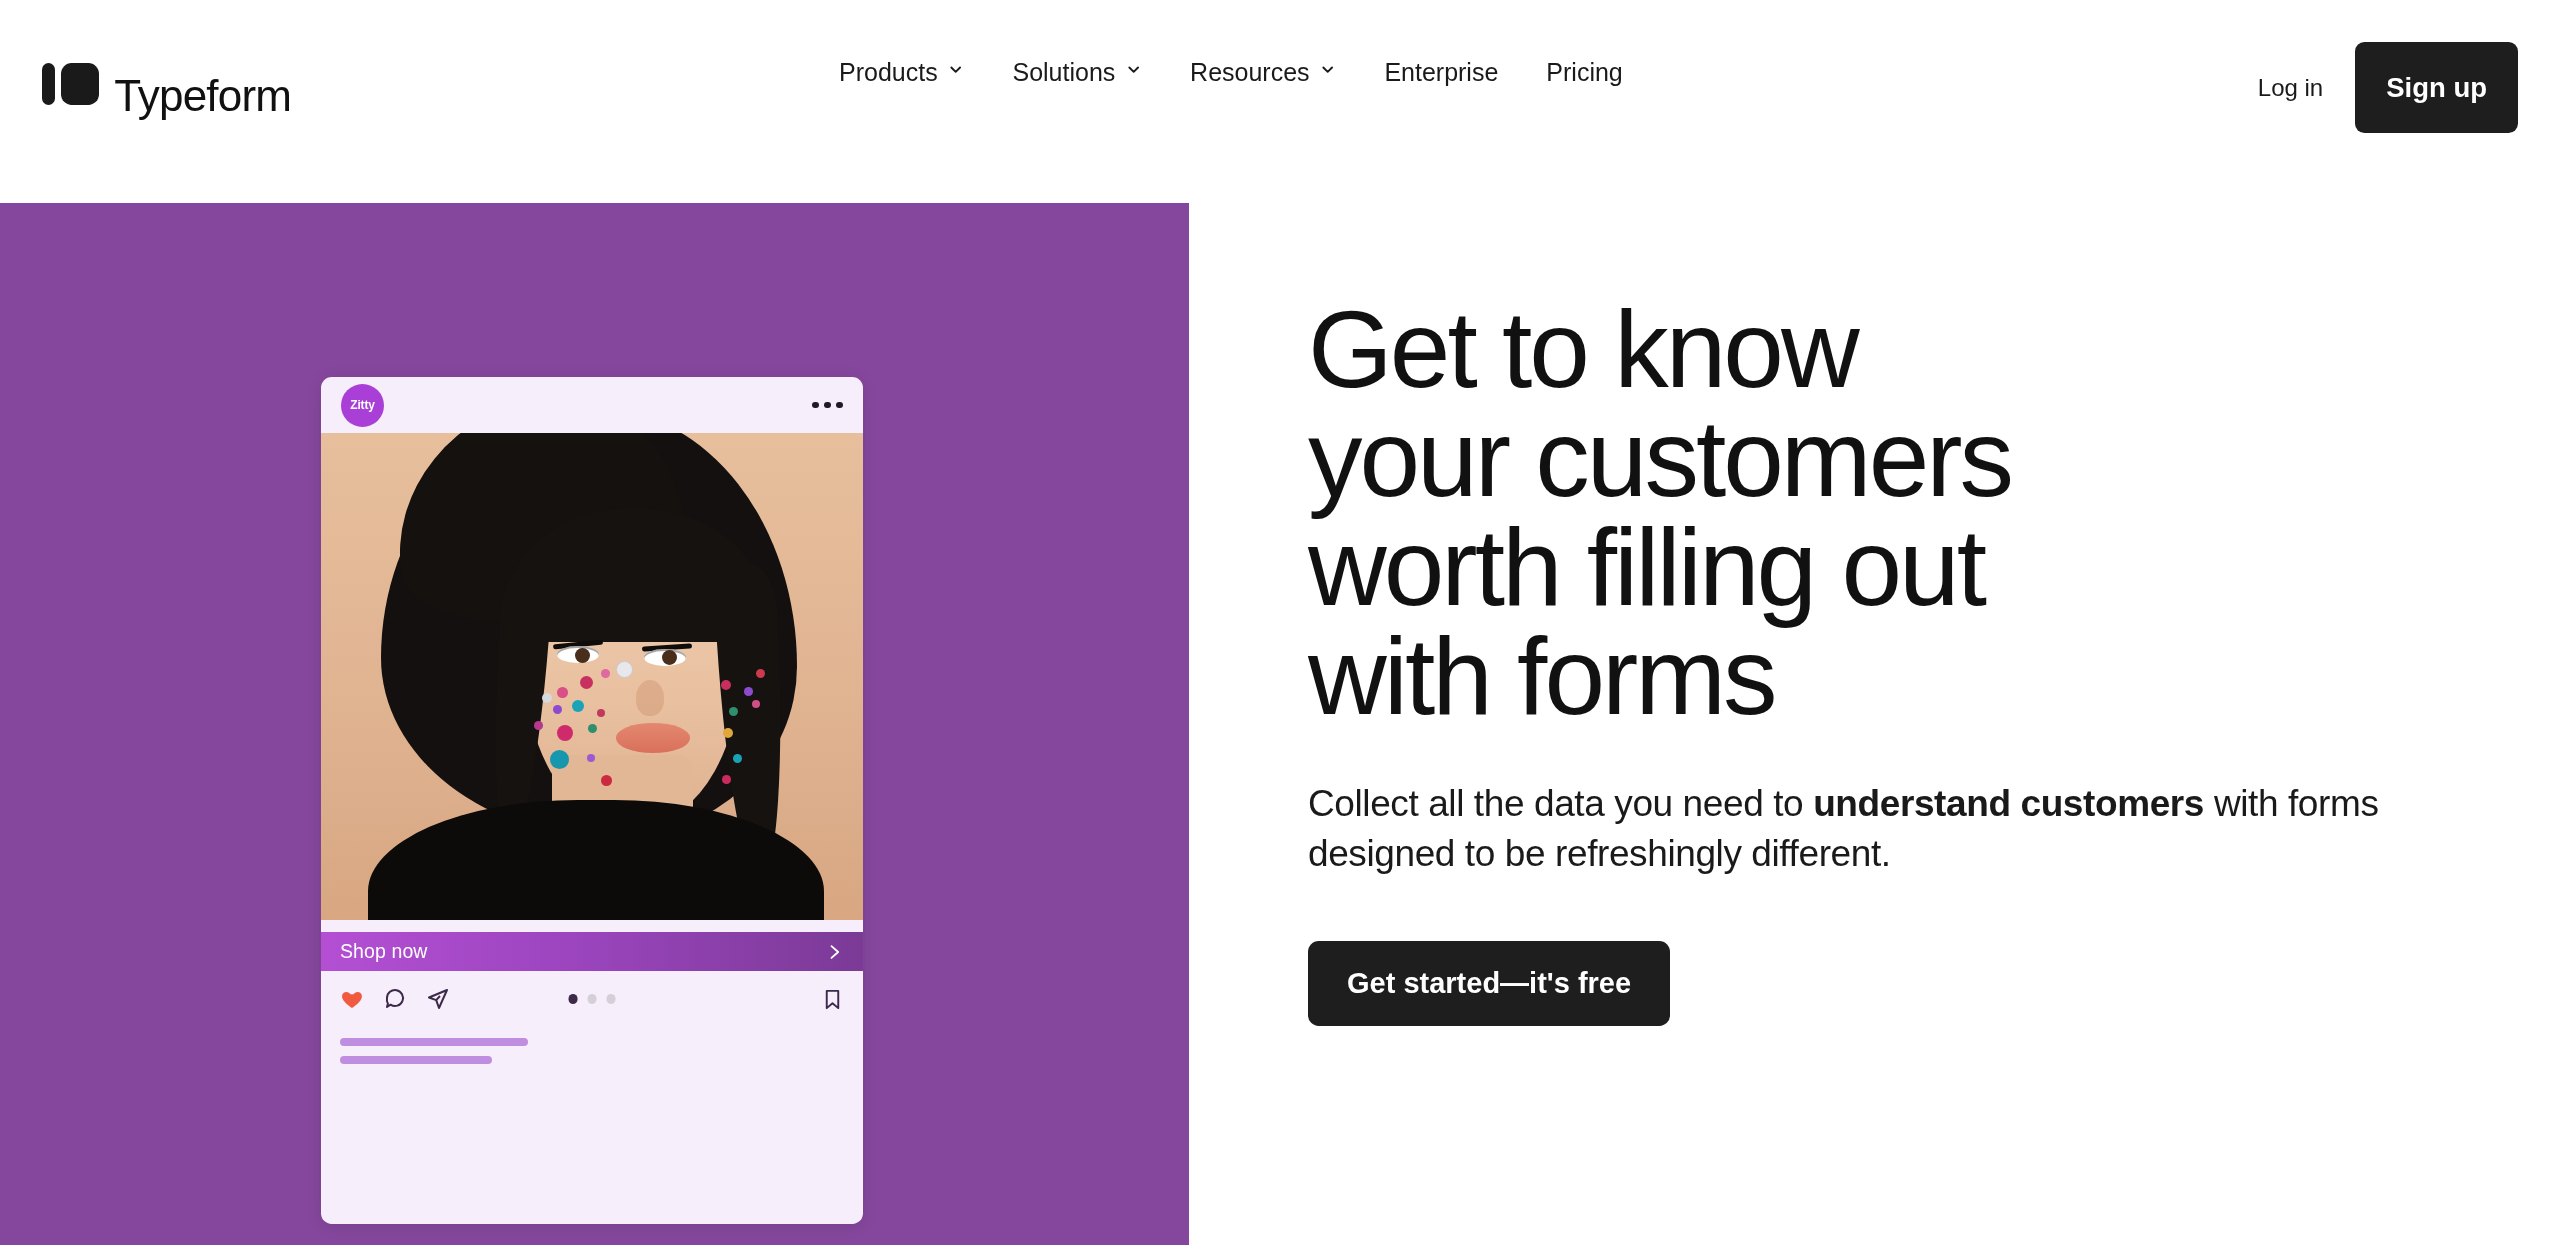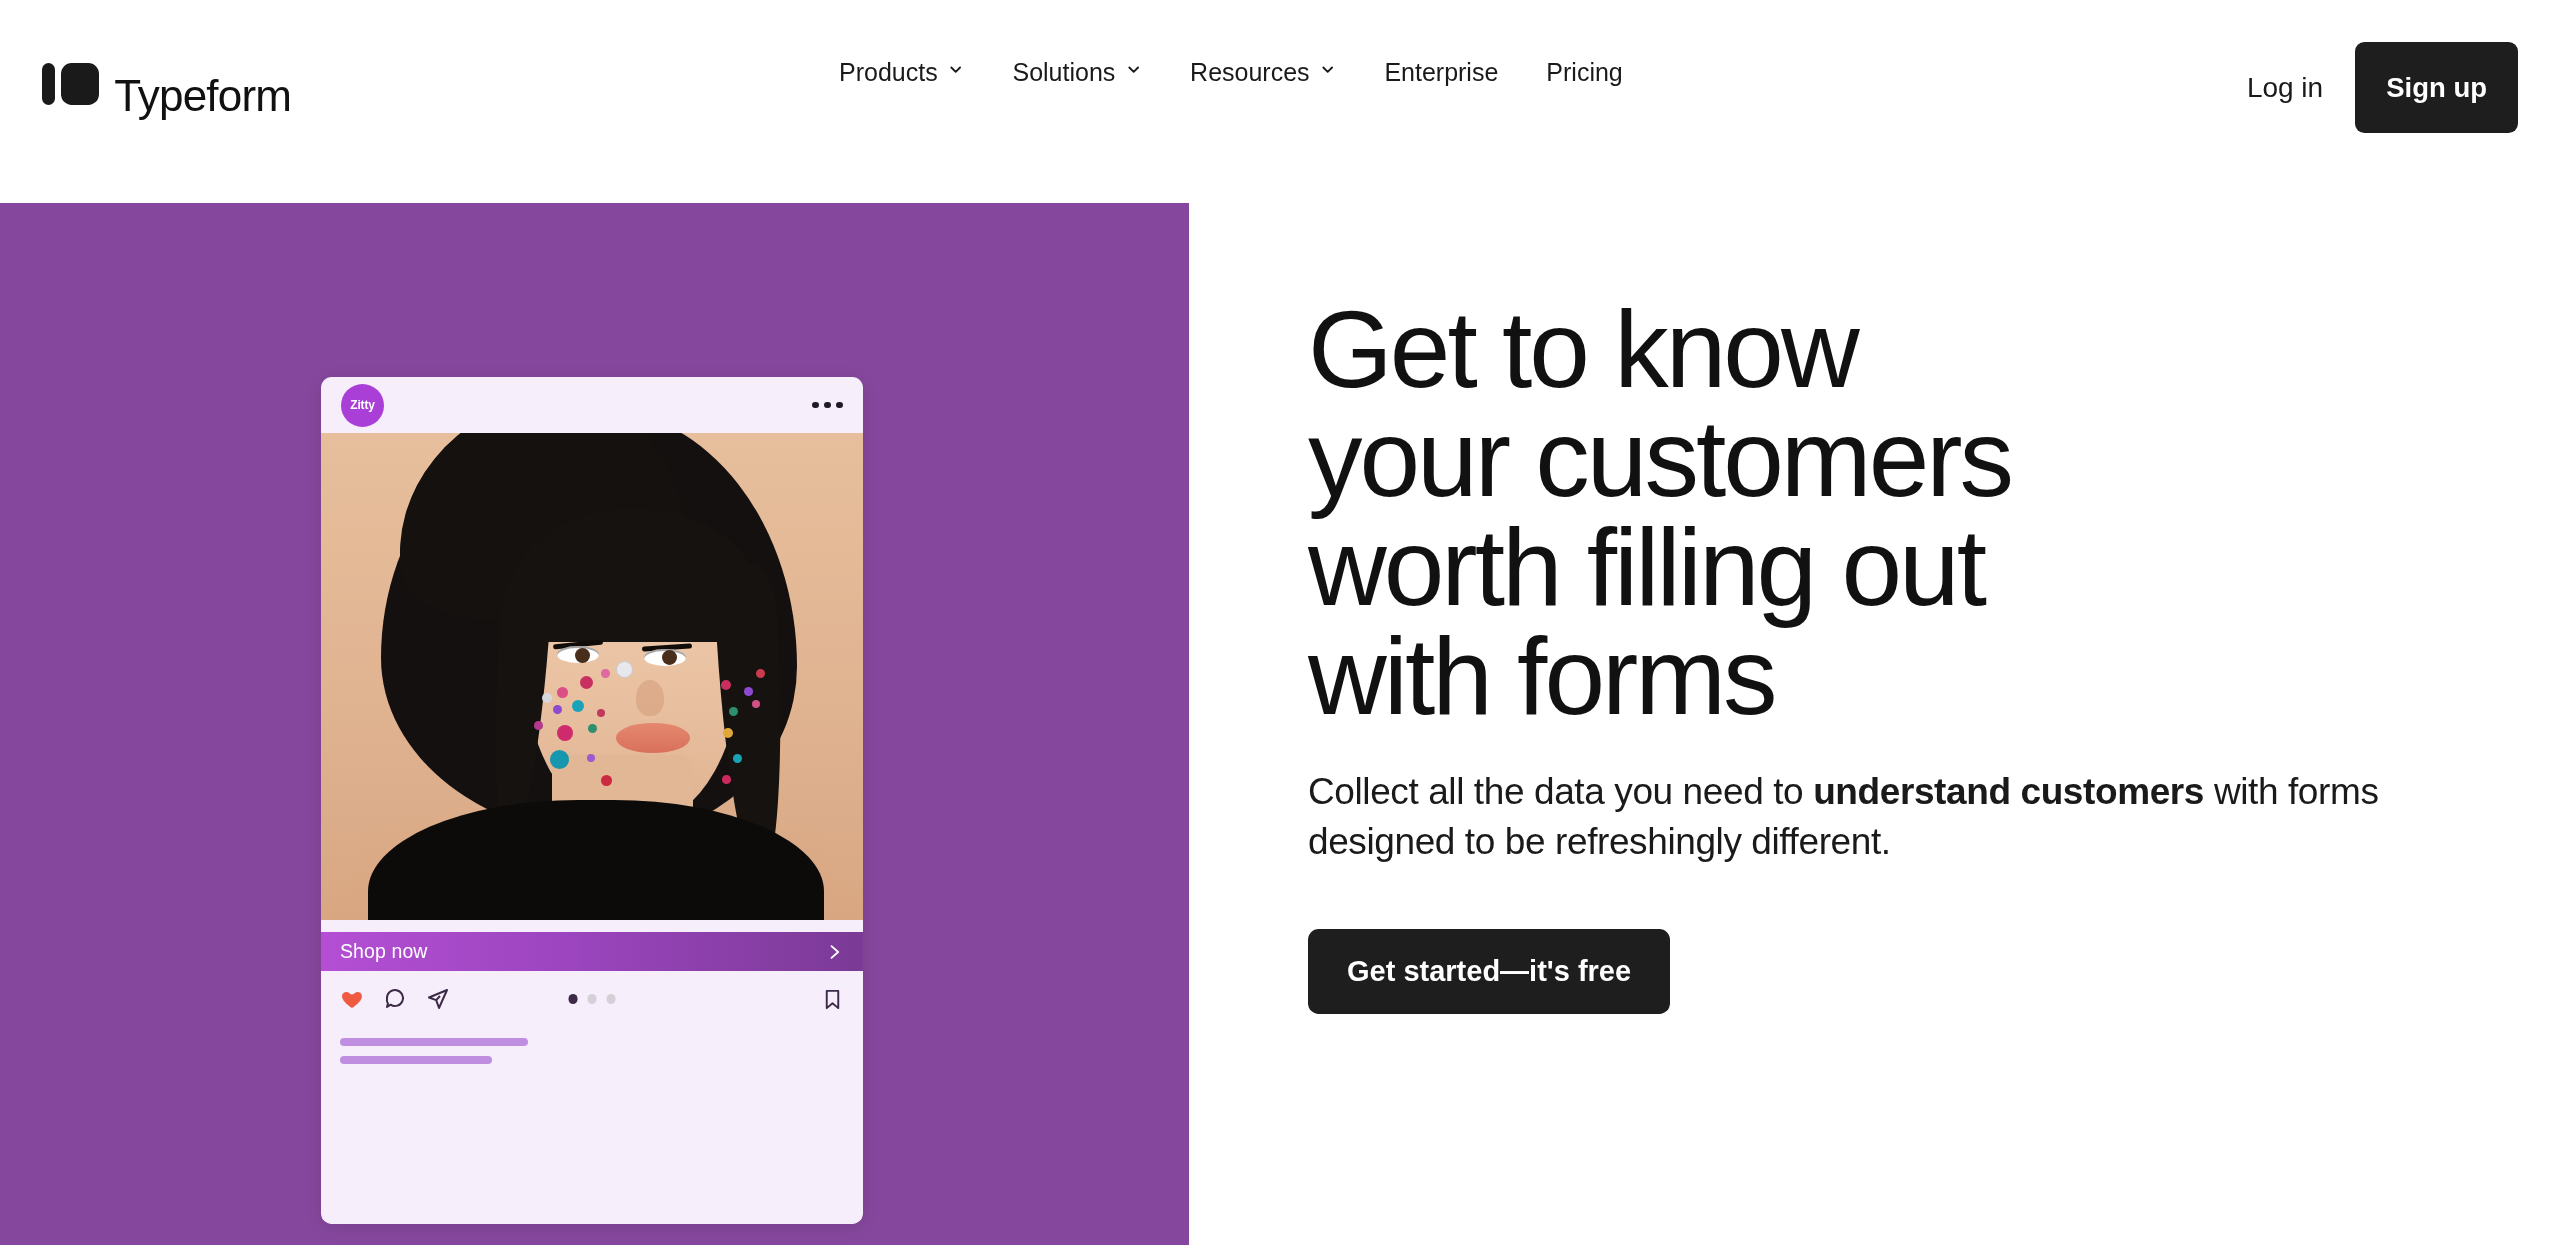--- a/index.html
+++ b/index.html
@@ -48,21 +48,21 @@
     display:inline-block; width:17.4px; height:17.4px;
     position:relative; top:-2.7px;
   }
   .chev svg { display:block; }
 
   .nav-right {
     position:absolute; right:58px; top:42px;
     display:flex; align-items:center; gap:0px;
   }
   .login-link {
-    font-size:28px; color:#1a1a1a; padding:0 32px;
+    font-size:24px; color:#1a1a1a; padding:0 32px;
     cursor:pointer; white-space:nowrap;
   }
   .signup-btn {
     background:#1e1e1e; color:#ffffff;
     font-size:27.5px; font-weight:700;
     border-radius:9.4px; border:none;
     padding:0 31px; height:91px;
     display:flex; align-items:center; justify-content:center;
     cursor:pointer; white-space:nowrap;
     font-family:"Liberation Sans", sans-serif;
@@ -233,21 +233,21 @@
   
   .content {
     position:absolute; left:1308px; top:295px; width:1228px;
   }
   .headline {
     font-size:109px; line-height:1.0; font-weight:400;
     color:#111111; letter-spacing:-3px;
   }
   .headline span { display:block; }
   .subhead {
-    margin-top:36px;
+    margin-top:48px;
     font-size:37px; line-height:1.35; color:#1a1a1a;
     letter-spacing:-0.4px; max-width:1208px;
   }
   .subhead b { font-weight:700; }
   .cta-btn {
     margin-top:62px;
     display:inline-flex; align-items:center; justify-content:center;
     background:#1e1e1e; color:#ffffff;
     font-size:29px; font-weight:700;
     border:none; border-radius:10.7px;

